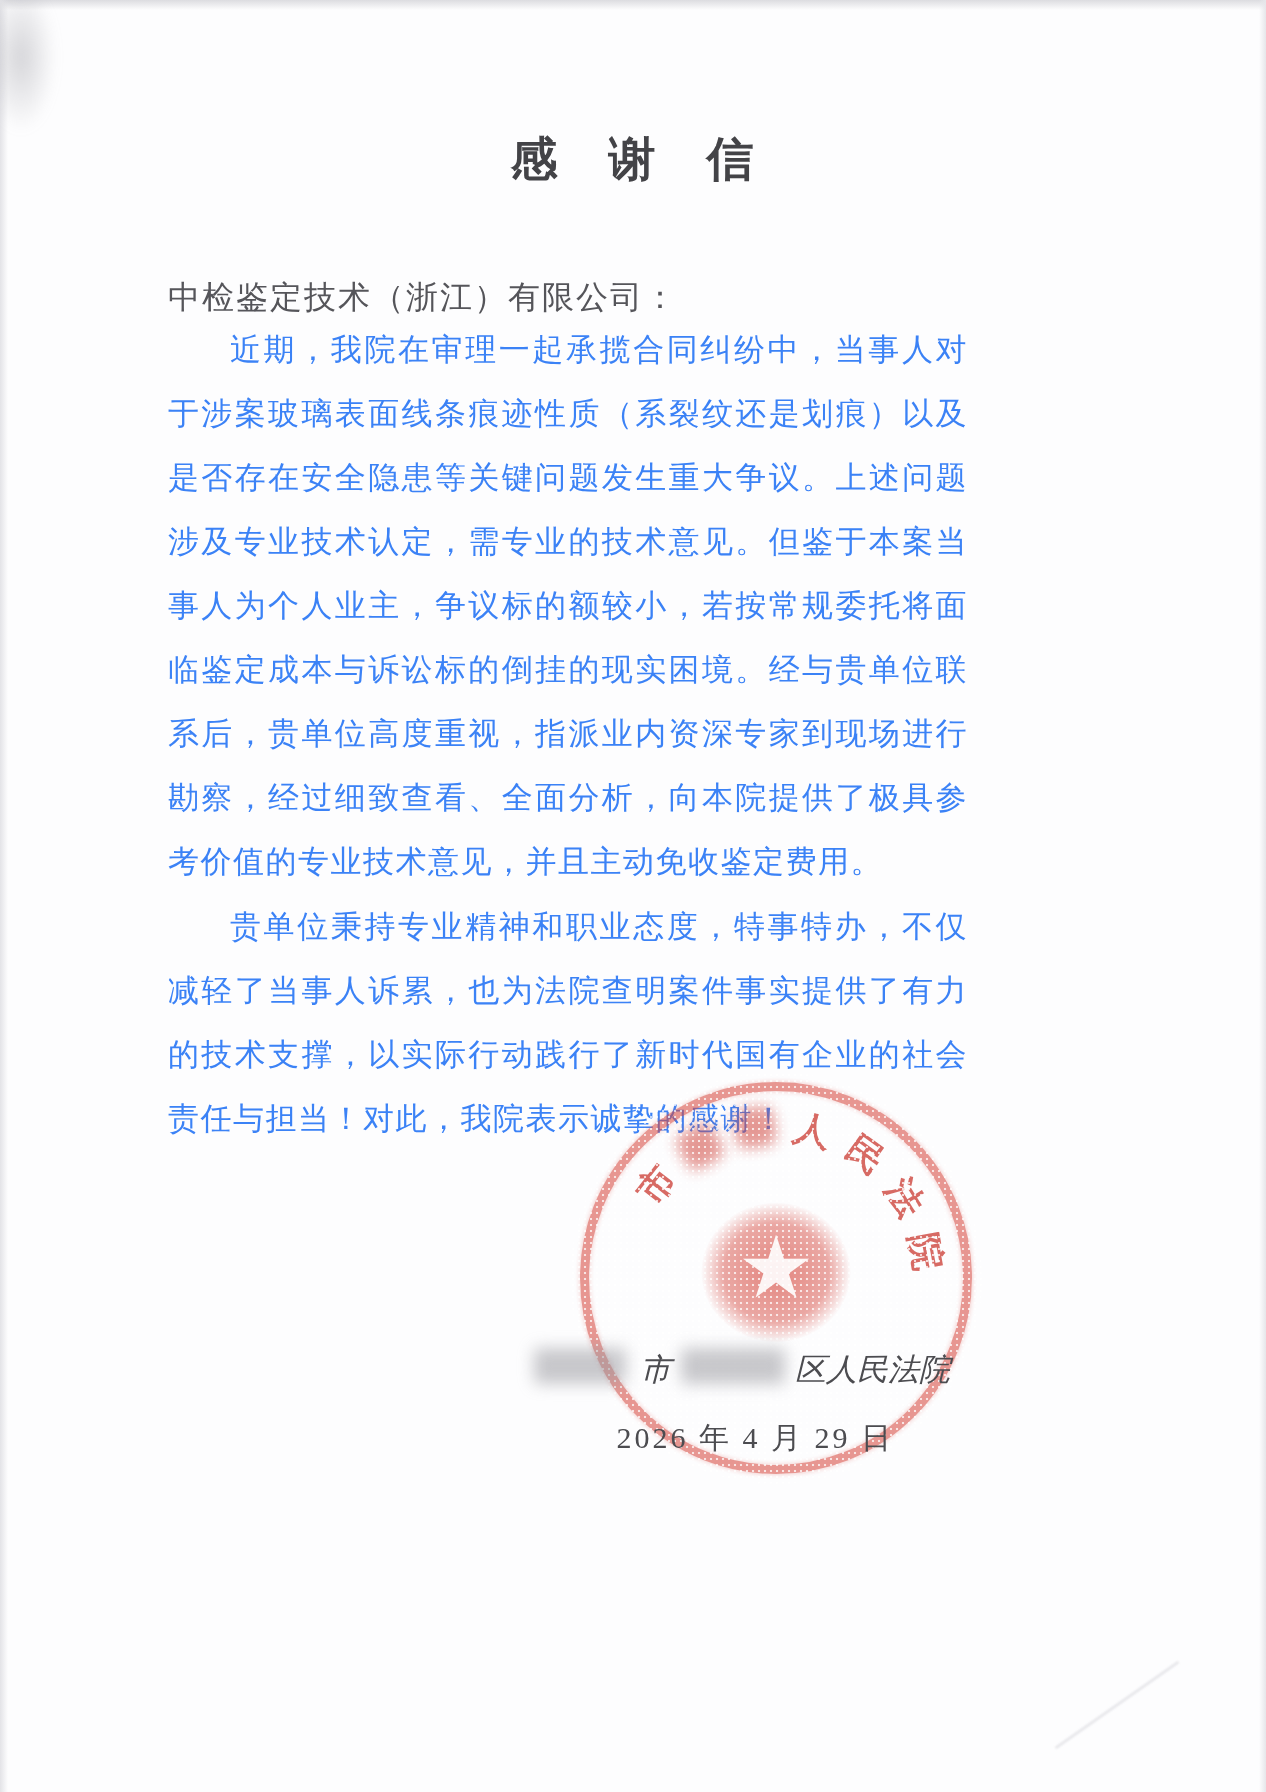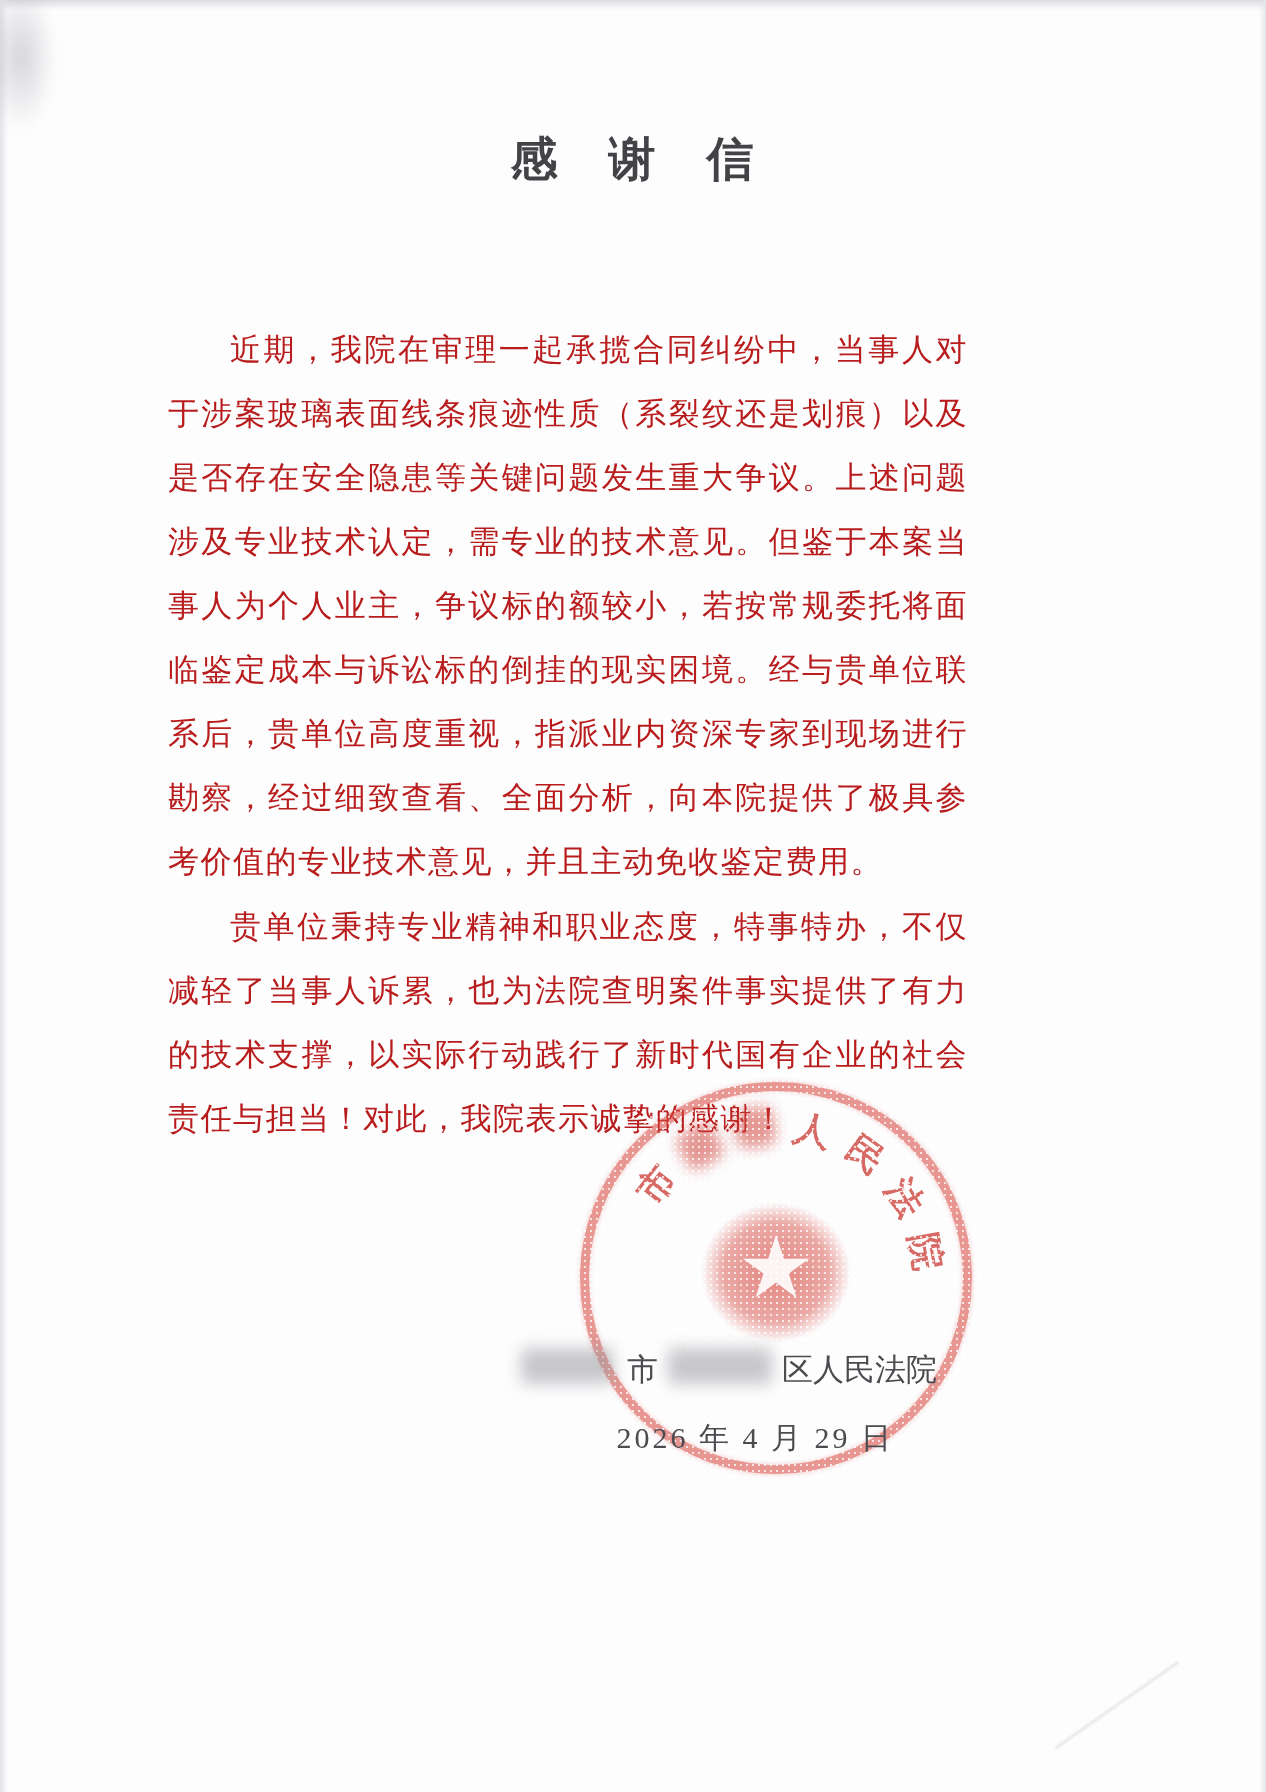--- a/index.html
+++ b/index.html
@@ -31,31 +31,31 @@
     font-family:"Liberation Sans","DejaVu Sans",sans-serif;
     font-weight:bold;font-size:47px;color:#434347;
     letter-spacing:2px;
   }
   .addressee{
     position:absolute;left:168px;top:276px;width:820px;
     font-size:32px;color:#55555a;letter-spacing:2px;
   }
   .body-text{
     position:absolute;left:168px;top:318px;width:800px;
-    font-size:31px;line-height:64px;color:#b91c1c;
+    font-size:31px;line-height:64px;color:#3b82f6;
     text-align:justify;letter-spacing:1.5px;
   }
   .body-text p{margin:0 0 1px 0;text-indent:2em;}
 
   
   .sig-row{
     position:absolute;left:0;top:1348px;width:1266px;
     font-size:31px;color:#4c4c50;z-index:3;
   }
-  .sig-inner{position:absolute;right:329px;white-space:nowrap;}
+  .sig-inner{position:absolute;right:316px;white-space:nowrap;font-style:italic;}
   .blur-box{
     display:inline-block;vertical-align:-4px;height:36px;
     background:#9c9ca2;border-radius:4px;
     filter:blur(8px);opacity:.55;
   }
   .blur-city{width:92px;margin-right:14px;}
   .blur-district{width:104px;margin:0 10px;}
   .date-row{
     position:absolute;left:0;top:1418px;width:1266px;
     font-size:30px;color:#4c4c50;z-index:3;letter-spacing:3px;
@@ -106,20 +106,21 @@
 <div class="page">
 
   <div class="edge-top"></div>
   <div class="edge-left"></div>
   <div class="edge-right"></div>
   <div class="smudge-tl"></div>
   <div class="curl-br"></div>
 
   <div class="title">感　谢　信</div>
 
+  <div class="addressee">中检鉴定技术（浙江）有限公司：</div>
 
   <div class="body-text">
     <p>近期，我院在审理一起承揽合同纠纷中，当事人对于涉案玻璃表面线条痕迹性质（系裂纹还是划痕）以及是否存在安全隐患等关键问题发生重大争议。上述问题涉及专业技术认定，需专业的技术意见。但鉴于本案当事人为个人业主，争议标的额较小，若按常规委托将面临鉴定成本与诉讼标的倒挂的现实困境。经与贵单位联系后，贵单位高度重视，指派业内资深专家到现场进行勘察，经过细致查看、全面分析，向本院提供了极具参考价值的专业技术意见，并且主动免收鉴定费用。</p>
     <p>贵单位秉持专业精神和职业态度，特事特办，不仅减轻了当事人诉累，也为法院查明案件事实提供了有力的技术支撑，以实际行动践行了新时代国有企业的社会责任与担当！对此，我院表示诚挚的感谢！</p>
   </div>
 
   <div class="seal">
     <div class="seal-ring"></div>
     <div class="seal-center">
       <span class="seal-star">★</span>

